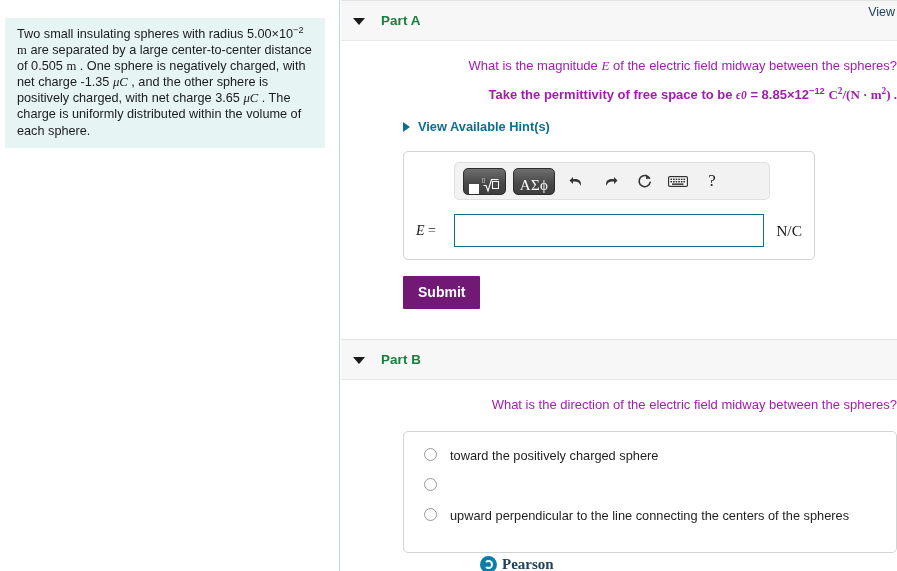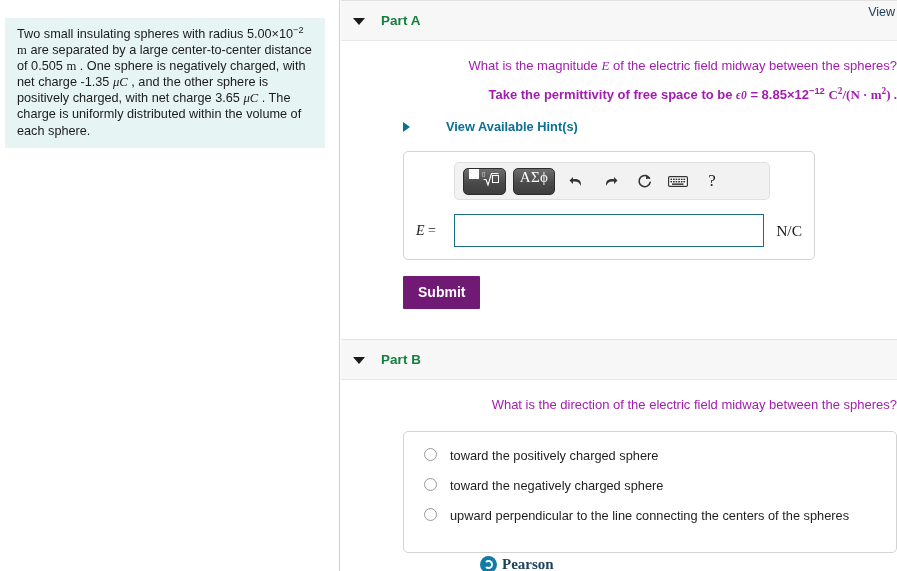--- a/index.html
+++ b/index.html
@@ -116,21 +116,20 @@
     text-align: right;
   }
   .qtext.bold { font-weight: bold; padding-top: 12px; }
 
   .hint-row {
     display: flex;
     align-items: center;
     padding-top: 15px;
     cursor: pointer;
     width: max-content;
-    gap: 28px;
   }
   .hint-caret {
     width: 0; height: 0;
     border-top: 5px solid transparent;
     border-bottom: 5px solid transparent;
     border-left: 7px solid #0b6f92;
     margin-right: 8px;
   }
   .hint-label {
     color: #0b6f92;
@@ -160,21 +159,21 @@
     margin: 0 0 0 38px;
     width: 316px;
   }
   .mbtn {
     background: linear-gradient(to bottom, #6e6e6e 0%, #4a4a4a 55%, #3e3e3e 100%);
     border: 1px solid #2d2d2d;
     border-radius: 5px;
     height: 27px;
     min-width: 42px;
     display: flex;
-    align-items: flex-start;
+    align-items: flex-end;
     justify-content: center;
     color: #ffffff;
     margin-right: 7px;
     cursor: pointer;
     padding: 0 5px;
     box-sizing: border-box;
   }
   .mbtn-greek {
     font-family: "Liberation Serif", serif;
     font-size: 15px;
@@ -424,21 +423,20 @@
     <div class="part-body">
       <div class="qtext">What is the direction of the electric field midway between the spheres?</div>
 
       <div class="options-box">
         <div class="opt-row">
           <div class="radio"></div>
           <div class="opt-label">toward the positively charged sphere</div>
         </div>
         <div class="opt-row">
           <div class="radio"></div>
-          <div class="opt-label">toward the negatively charged sphere</div>
         </div>
         <div class="opt-row">
           <div class="radio"></div>
           <div class="opt-label">upward perpendicular to the line connecting the centers of the spheres</div>
         </div>
       </div>
     </div>
   </div>
 
   <div class="pearson">

